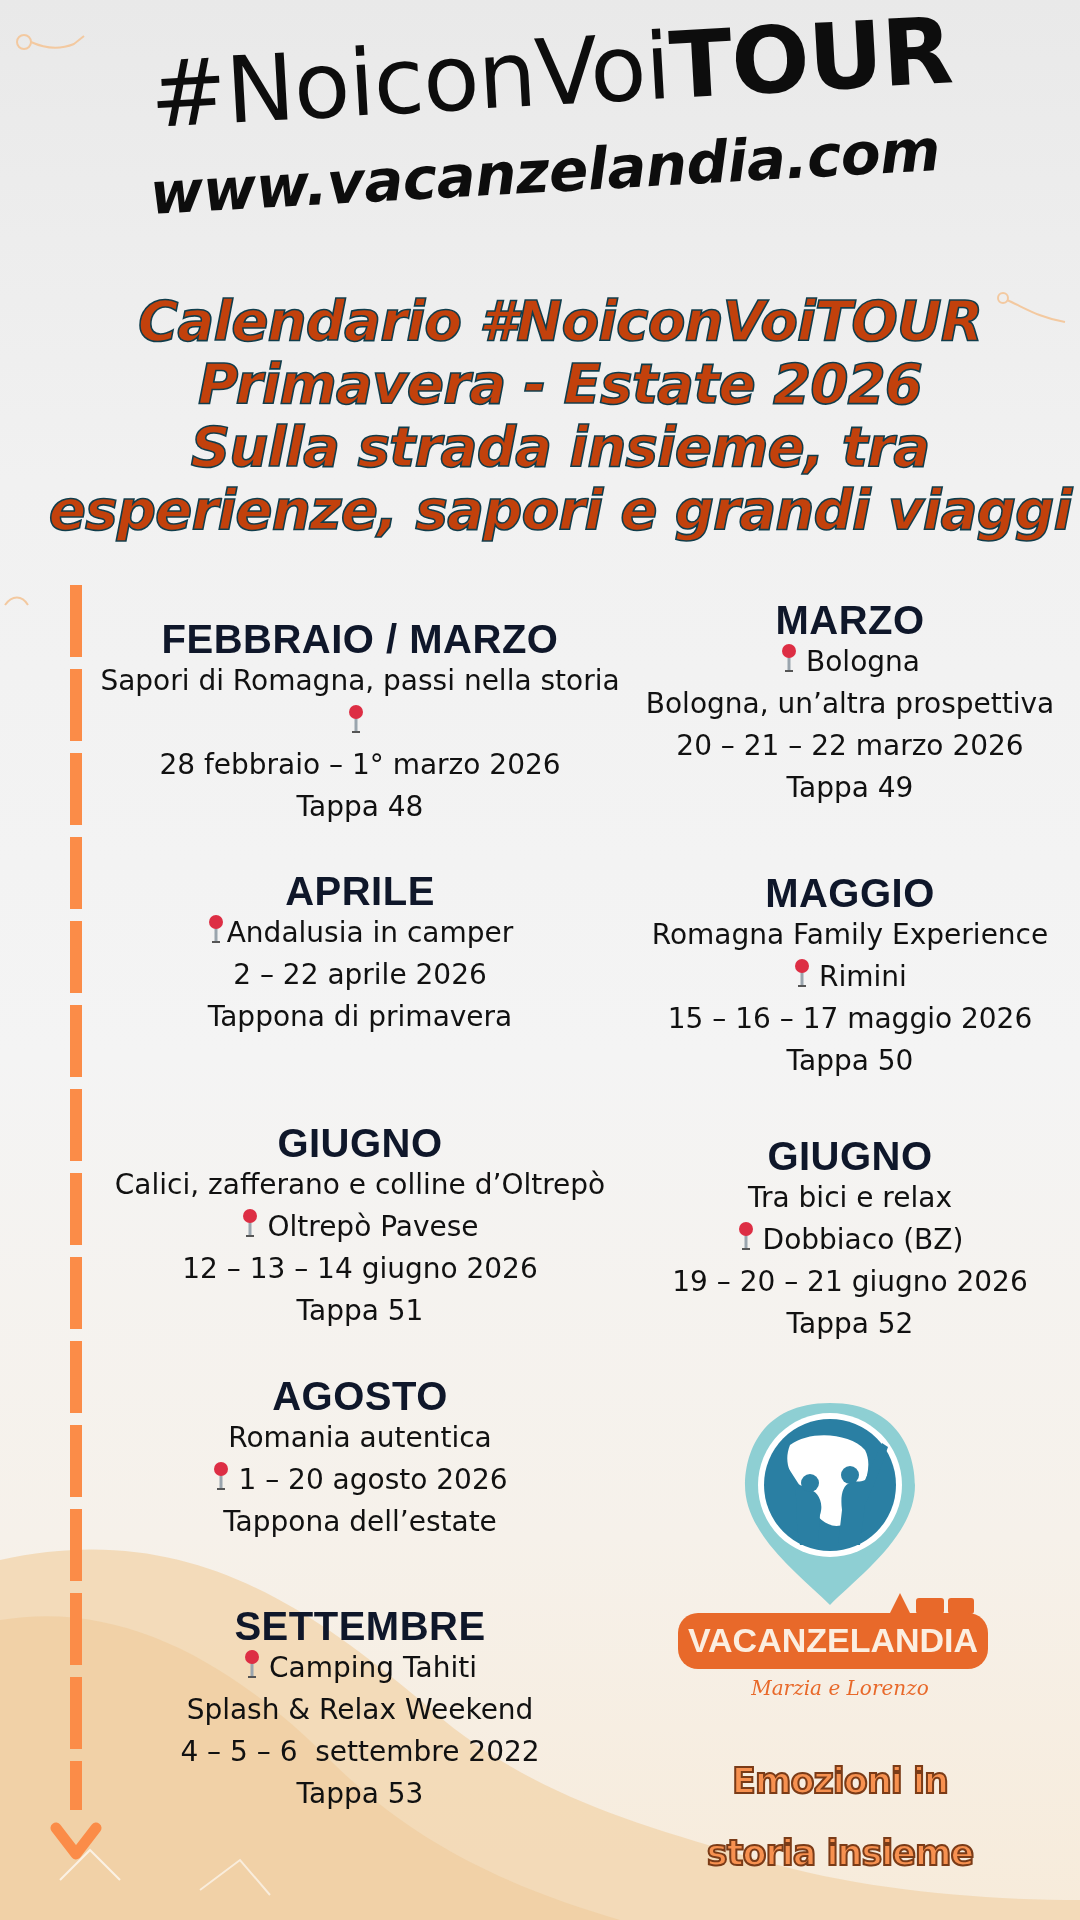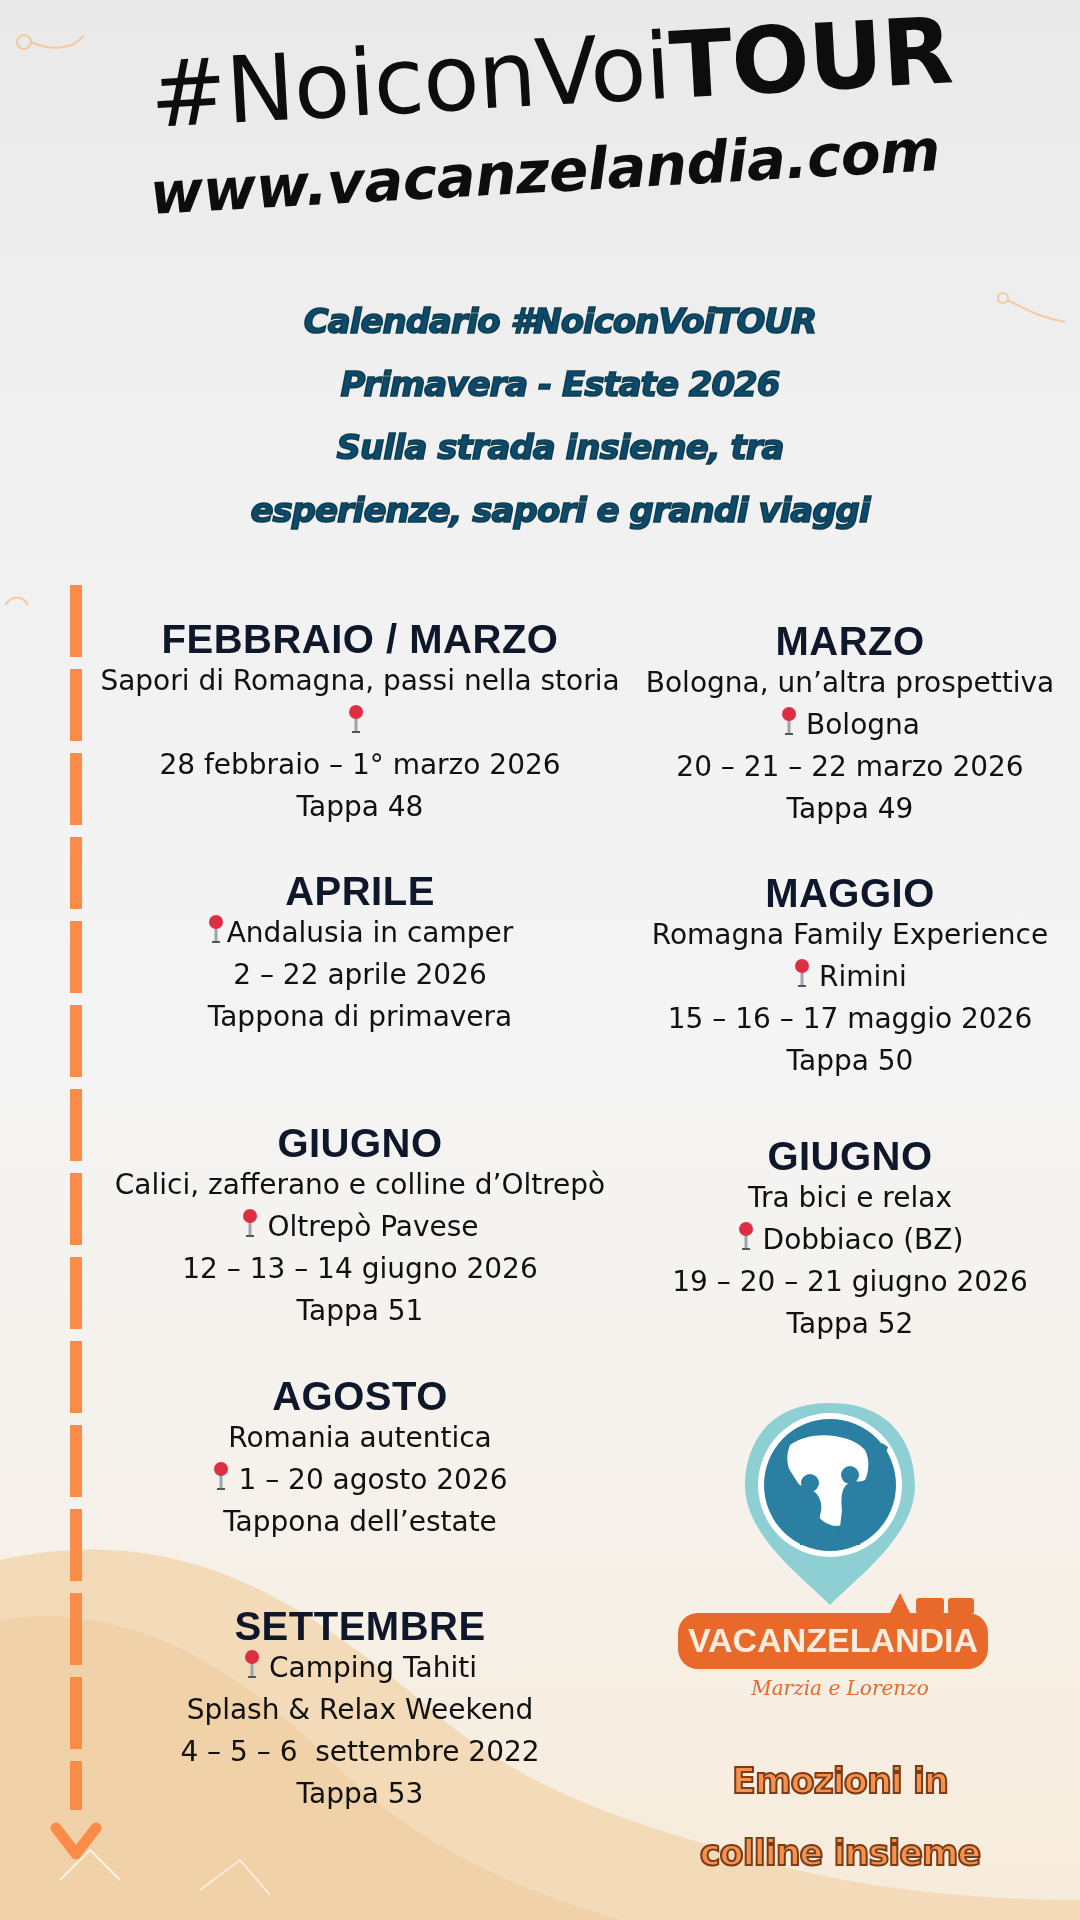--- a/index.html
+++ b/index.html
@@ -33,22 +33,22 @@
     color: #0d0d0d; white-space: nowrap; letter-spacing: -0.5px;
   }
 
   
   .subtitle {
     position: absolute; left: 0; top: 290px; width: 1080px;
     text-align: center;
   }
   .subtitle div {
     font-family: "DejaVu Sans", sans-serif;
-    font-size: 34px; font-weight: bold; font-style: italic;
-    color: #0c4a6e; line-height: 63px;
+    font-size: 55px; font-weight: bold; font-style: italic;
+    color: #c2410c; line-height: 63px;
     -webkit-text-stroke: 1.6px #0f3d4c;
     letter-spacing: -1px;
     padding-left: 40px;
   }
 
   
   .timeline-line {
     position: absolute; left: 70px; top: 585px; width: 12px; height: 1225px;
     background: repeating-linear-gradient(180deg, #fb8c48 0 72px, transparent 72px 84px);
   }
@@ -124,28 +124,28 @@
   <div>Sapori di Romagna, passi nella storia</div>
   <div><svg class="pin" viewBox="0 0 18 32">
         <rect x="7.5" y="12" width="3" height="16" fill="#9aa5ae"></rect>
         <rect x="5" y="27" width="8" height="2" fill="#555"></rect>
         <circle cx="9" cy="8" r="7" fill="#dd2e44"></circle>
       </svg></div>
   <div>28 febbraio – 1° marzo 2026</div>
   <div>Tappa 48</div>
 </div>
 
-<div class="event col-right" style="top:620px;">
+<div class="event col-right" style="top:599px;">
   <div class="month">MARZO</div>
+  <div><svg class="pin" viewBox="0 0 18 32">
+        <rect x="7.5" y="12" width="3" height="16" fill="#9aa5ae"></rect>
+        <rect x="5" y="27" width="8" height="2" fill="#555"></rect>
+        <circle cx="9" cy="8" r="7" fill="#dd2e44"></circle>
+      </svg><span>Bologna</span></div>
   <div>Bologna, un’altra prospettiva</div>
-  <div><svg class="pin" viewBox="0 0 18 32">
-        <rect x="7.5" y="12" width="3" height="16" fill="#9aa5ae"></rect>
-        <rect x="5" y="27" width="8" height="2" fill="#555"></rect>
-        <circle cx="9" cy="8" r="7" fill="#dd2e44"></circle>
-      </svg><span>Bologna</span></div>
   <div>20 – 21 – 22 marzo 2026</div>
   <div>Tappa 49</div>
 </div>
 
 <div class="event col-left" style="top:870px;">
   <div class="month">APRILE</div>
   <div><svg class="pin" style="margin-right:2px" viewBox="0 0 18 32">
         <rect x="7.5" y="12" width="3" height="16" fill="#9aa5ae"></rect>
         <rect x="5" y="27" width="8" height="2" fill="#555"></rect>
         <circle cx="9" cy="8" r="7" fill="#dd2e44"></circle>
@@ -232,14 +232,14 @@
     <rect x="288" y="203" width="26" height="16" rx="3" fill="#e8692a"></rect>
 
     <rect x="18" y="218" width="310" height="56" rx="20" fill="#e8692a"></rect>
     <text x="173" y="257" text-anchor="middle" font-family="Liberation Sans, sans-serif" font-weight="bold" font-size="34" fill="#fbeee0">VACANZELANDIA</text>
     <text x="180" y="300" text-anchor="middle" font-family="DejaVu Serif, serif" font-style="italic" font-size="20" fill="#e8692a">Marzia e Lorenzo</text>
   </svg>
 </div>
 
 <div class="tagline">
   <div>Emozioni in</div>
-  <div>colline insieme</div>
+  <div>storia insieme</div>
 </div>
 
 </body></html>

